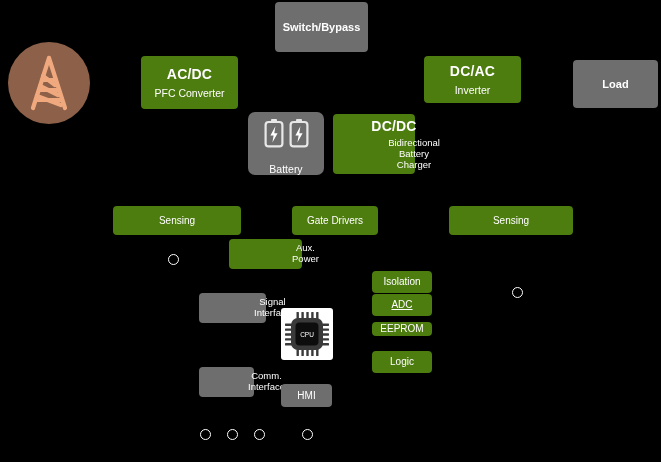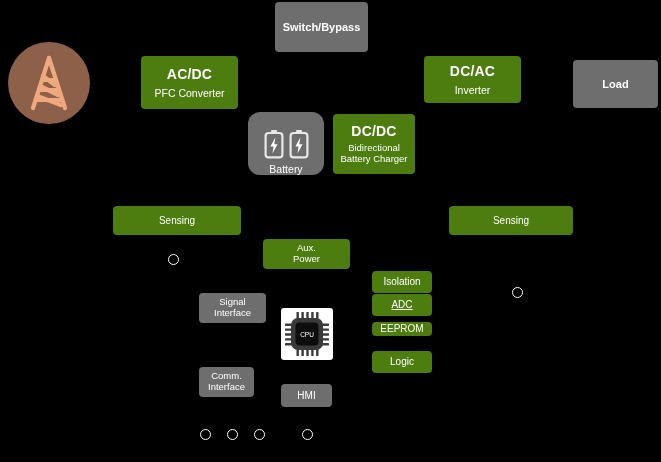--- a/index.html
+++ b/index.html
@@ -36,41 +36,41 @@
     letter-spacing: 0.2px;
   }
   .sub {
     font-size: 10.5px;
     font-weight: 400;
     margin-top: 5px;
   }
   .lbl-11 { font-size: 11px; font-weight: 700; }
   .lbl-10 { font-size: 10px; font-weight: 400; }
   .lbl-9  { font-size: 9.5px; font-weight: 400; }
-  .two-line { white-space: pre-line; }
+  .two-line { white-space: pre-line; padding-left: 40px; }
 
   
   .tower-circle {
     position: absolute;
     border-radius: 50%;
     background: #8d6149;
     display: flex;
     align-items: center;
     justify-content: center;
   }
   
   .batt-box {
     position: absolute;
     box-sizing: border-box;
     background: #6e6e6e;
-    border-radius: 12px;
+    border-radius: 7px;
     display: flex;
     flex-direction: column;
     align-items: center;
-    justify-content: flex-end;
+    justify-content: space-between;
     padding-top: 6px;
   }
   .batt-icons { display: flex; gap: 5px; }
   .batt-caption {
     color: #ffffff;
     font-size: 10.5px;
     margin-top: 4px;
   }
   
   .cpu-box {
@@ -150,26 +150,29 @@
   <div class="blk orange two-line" style="left:333px; top:114px; width:82px; height:60px;">
     <span class="title-lg">DC/DC</span>
     <span class="lbl-9 two-line" style="margin-top:4px;">Bidirectional
 Battery Charger</span>
   </div>
 
   <div class="blk orange" style="left:113px; top:206px; width:128px; height:29px;">
     <span class="lbl-10">Sensing</span>
   </div>
 
+  <div class="blk orange" style="left:292px; top:206px; width:86px; height:29px;">
+    <span class="lbl-10">Gate Drivers</span>
+  </div>
 
   <div class="blk orange" style="left:449px; top:206px; width:124px; height:29px;">
     <span class="lbl-10">Sensing</span>
   </div>
 
-  <div class="blk orange two-line" style="left:229px; top:239px; width:87px; height:30px;margin-left:34px;">
+  <div class="blk orange two-line" style="left:229px; top:239px; width:73px; height:30px;">
     <span class="lbl-9 two-line">Aux.
 Power</span>
   </div>
 
   <div class="blk gray two-line" style="left:199px; top:293px; width:67px; height:30px;">
     <span class="lbl-9 two-line">Signal
 Interface</span>
   </div>
 
   <div class="blk gray two-line" style="left:199px; top:327px; width:55px; height:30px;margin-top:40px;">

